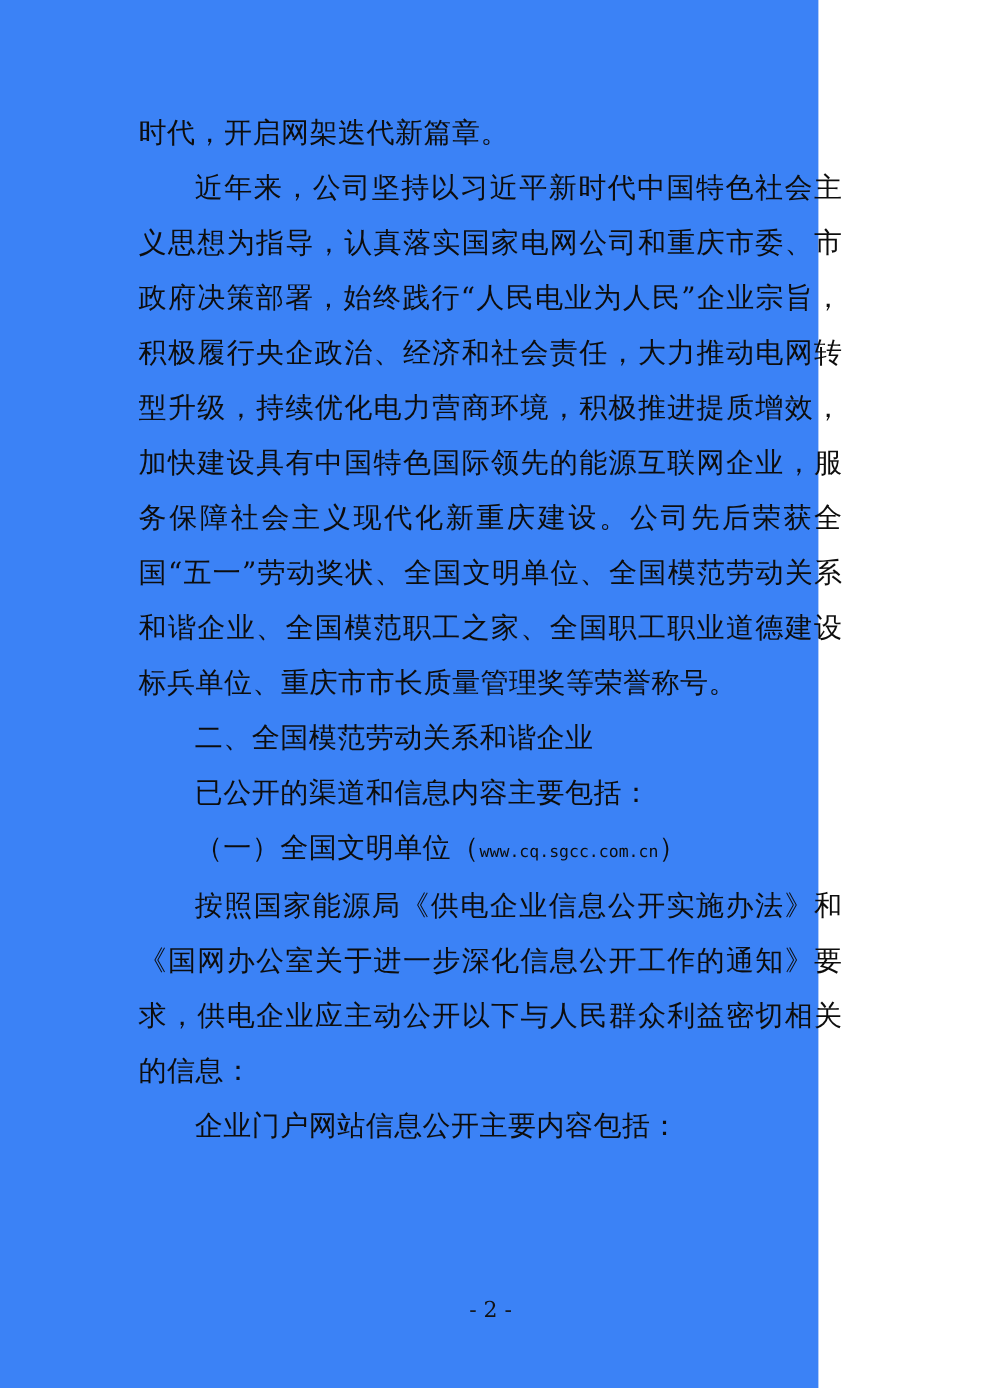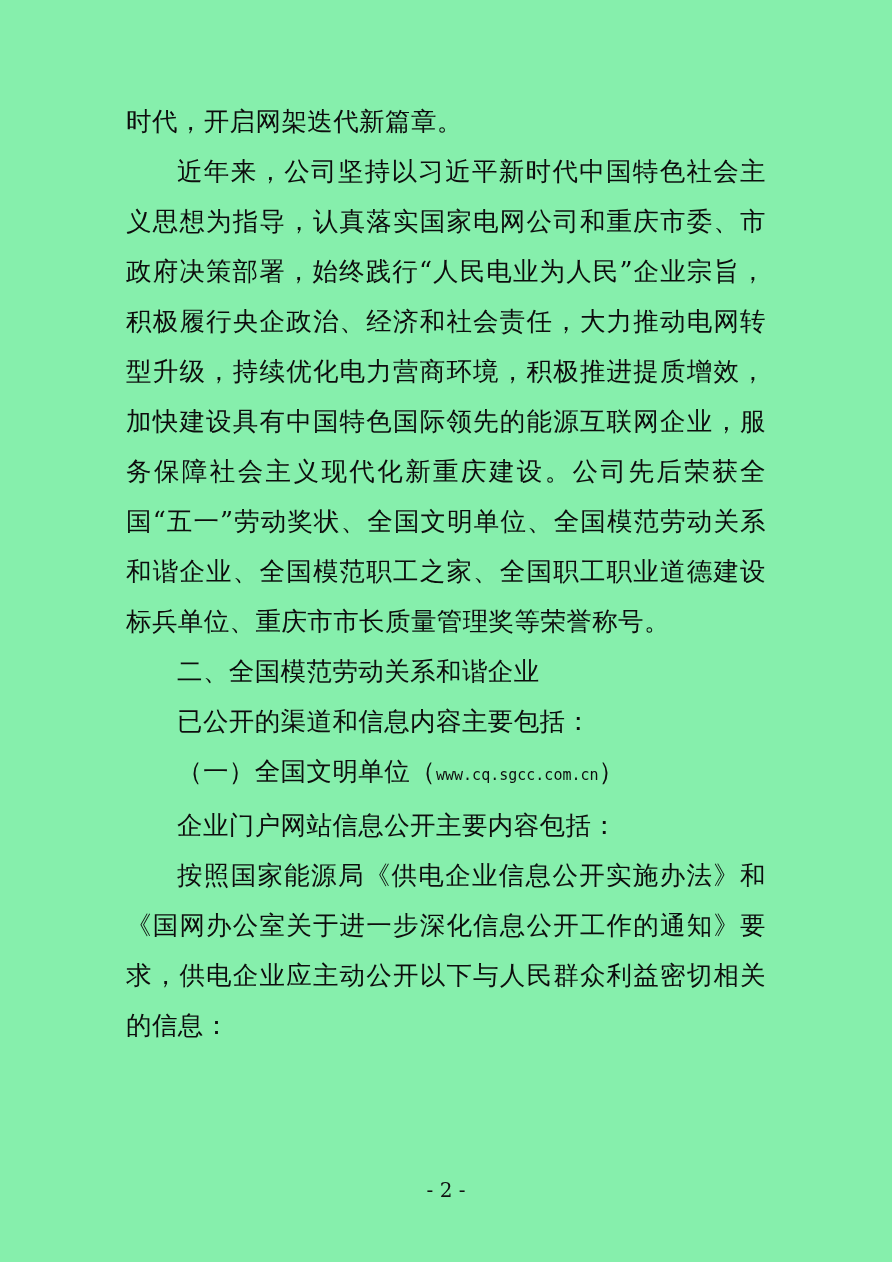--- a/index.html
+++ b/index.html
@@ -12,23 +12,23 @@
     height: 1262px;
     position: relative;
     font-family: "DejaVu Serif", "Liberation Serif", serif;
     color: #0d0d0d;
     overflow: hidden;
   }
   .page {
     position: absolute;
     left: 0;
     top: 0;
-    width: 892px;
+    width: 744px;
     height: 1262px;
-    background: #86efac;
+    background: #3b82f6;
   }
   .content {
     position: absolute;
     left: 126px;
     top: 96px;
     width: 640px;
   }
   .para {
     font-size: 25.5px;
     line-height: 50px;
@@ -70,20 +70,20 @@
 
     <p class="para indent2">近年来，公司坚持以习近平新时代中国特色社会主义思想为指导，认真落实国家电网公司和重庆市委、市政府决策部署，始终践行“人民电业为人民”企业宗旨，积极履行央企政治、经济和社会责任，大力推动电网转型升级，持续优化电力营商环境，积极推进提质增效，加快建设具有中国特色国际领先的能源互联网企业，服务保障社会主义现代化新重庆建设。公司先后荣获全国“五一”劳动奖状、全国文明单位、全国模范劳动关系和谐企业、全国模范职工之家、全国职工职业道德建设标兵单位、重庆市市长质量管理奖等荣誉称号。</p>
 
     <p class="para indent2">二、全国模范劳动关系和谐企业</p>
 
 
     <p class="para indent2">已公开的渠道和信息内容主要包括：</p>
 
     <p class="para indent2"><span>（一）全国文明单位（</span><span class="mono-url">www.cq.sgcc.com.cn</span><span>）</span></p>
 
+    <p class="para indent2">按照国家能源局《供电企业信息公开实施办法》和《国网办公室关于进一步深化信息公开工作的通知》要求，供电企业应主动公开以下与人民群众利益密切相关的信息：</p>
+
     <p class="para indent2">企业门户网站信息公开主要内容包括：</p>
-
-    <p class="para indent2">按照国家能源局《供电企业信息公开实施办法》和《国网办公室关于进一步深化信息公开工作的通知》要求，供电企业应主动公开以下与人民群众利益密切相关的信息：</p>
 
   </div>
 
   <div class="footer">- 2 -</div>
 </div>
 
 </body></html>

